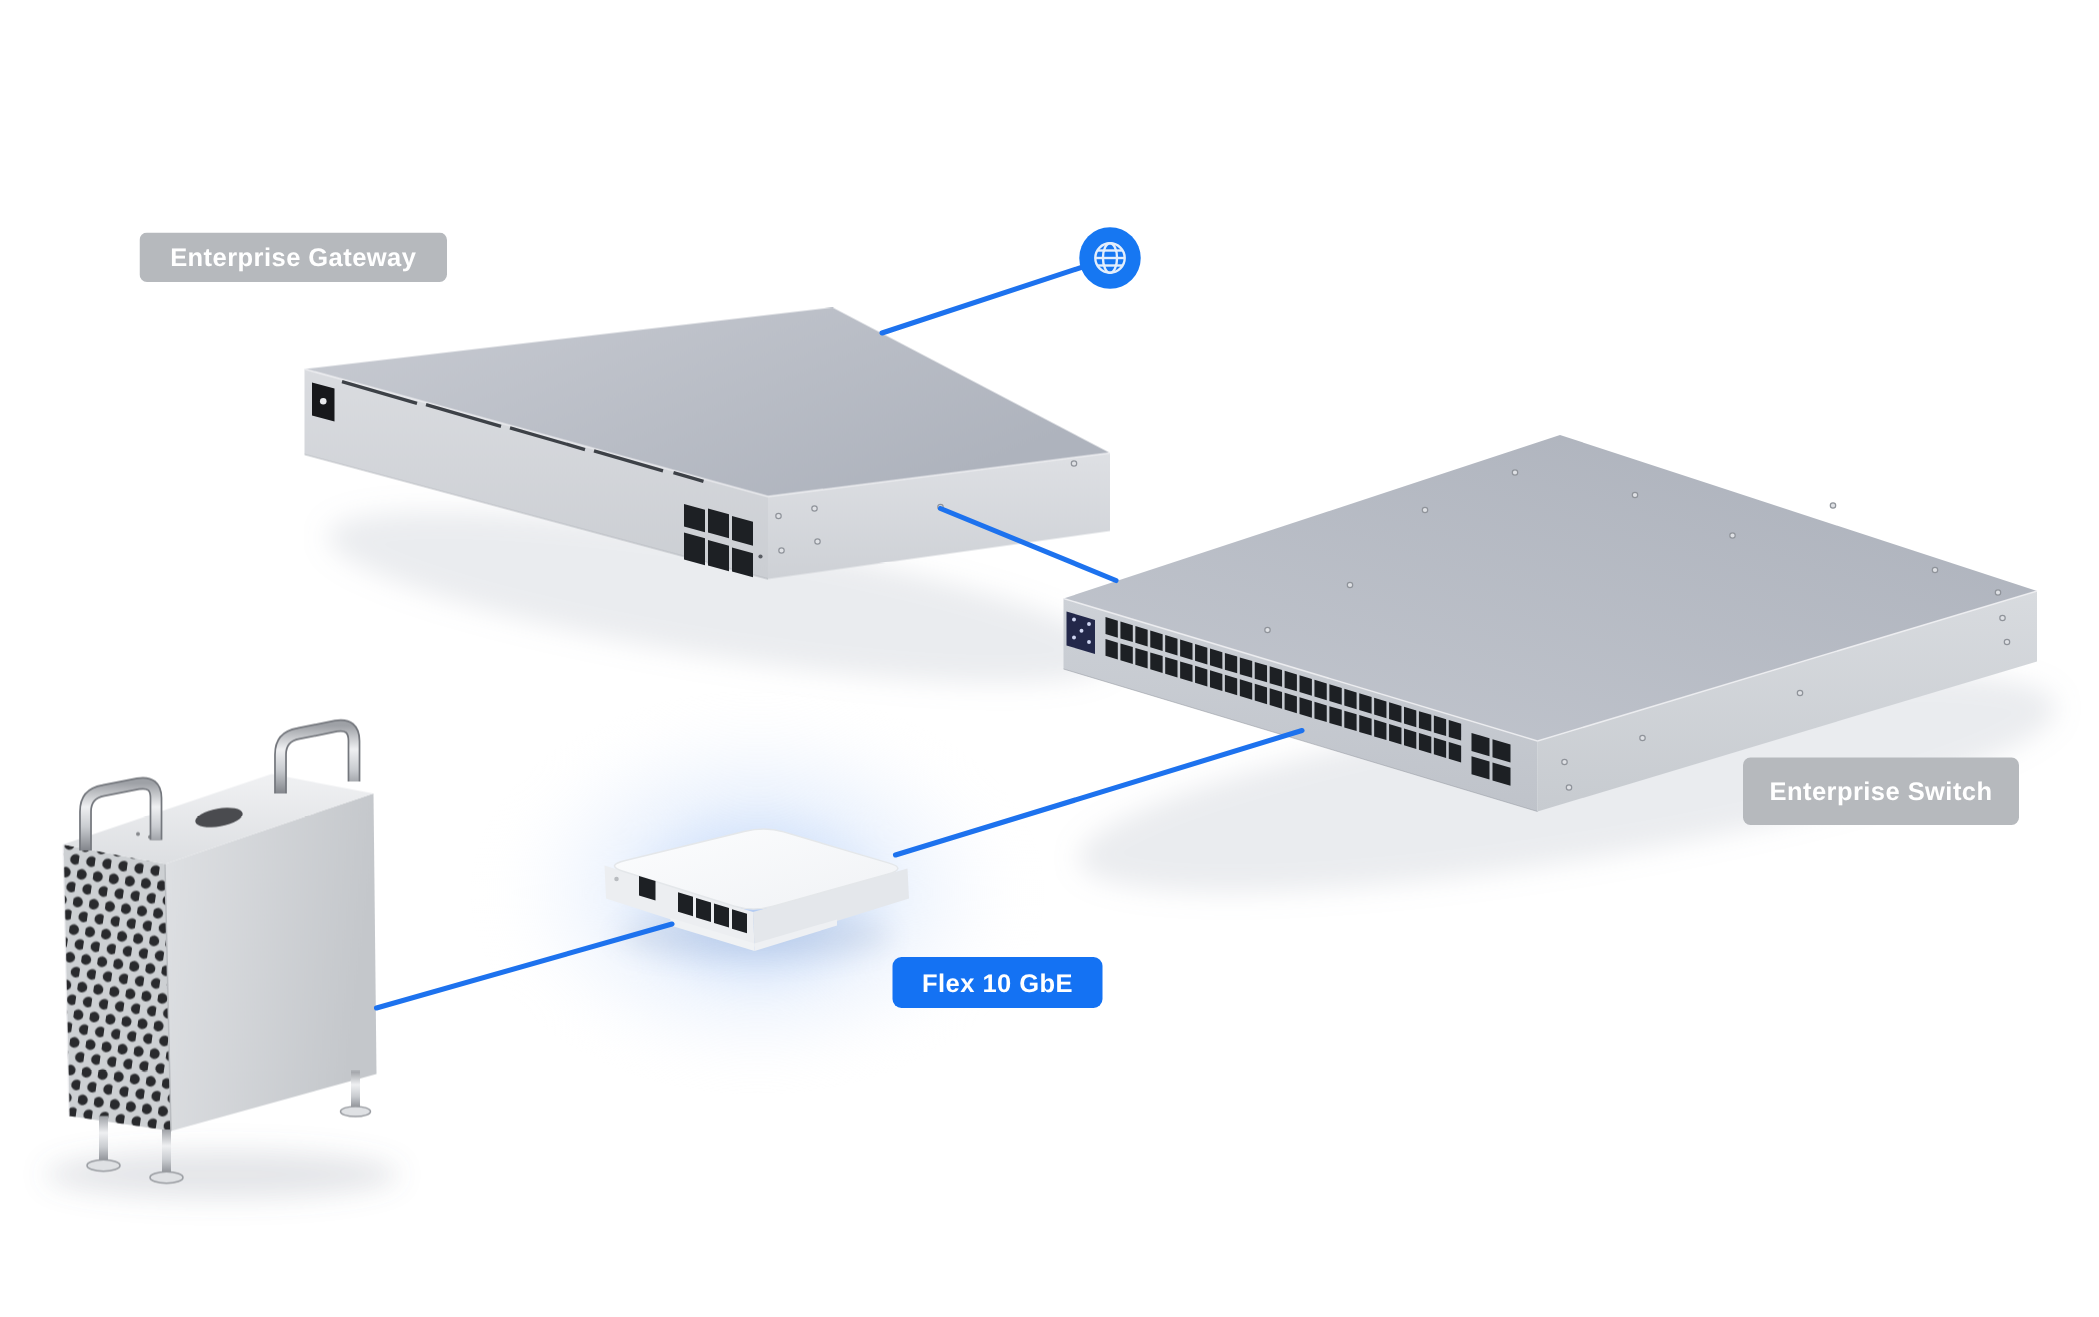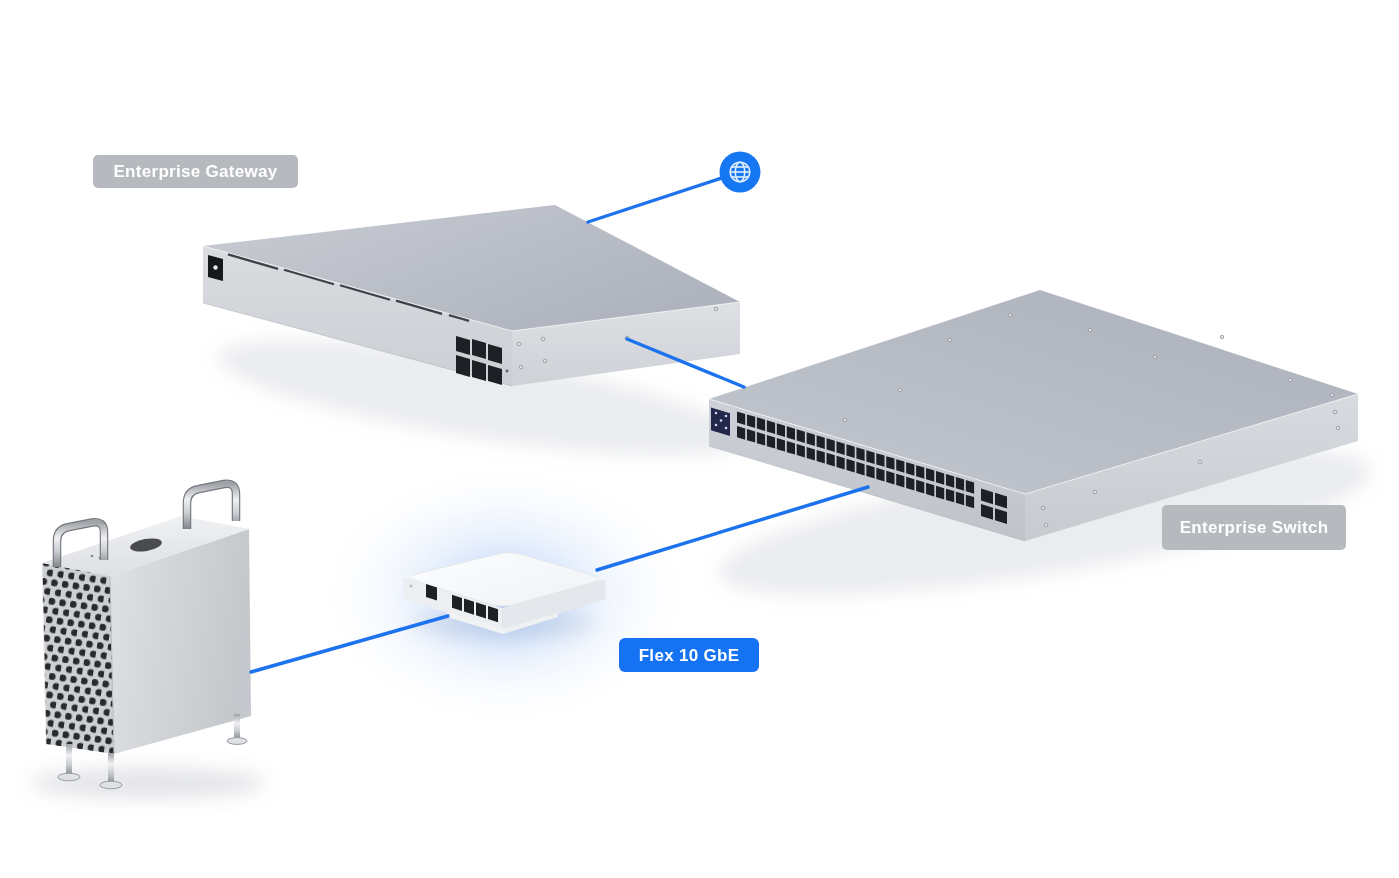--- a/index.html
+++ b/index.html
@@ -6,21 +6,21 @@
   .stage{position:relative;width:1399px;height:878px;background:#ffffff;overflow:hidden;
          font-family:"Liberation Sans",sans-serif;}
   .stage svg{position:absolute;left:0;top:0;}
   .badge{position:absolute;display:flex;align-items:center;justify-content:center;
          color:#ffffff;font:700 17px/1 "Liberation Sans",sans-serif;letter-spacing:.3px;
          white-space:nowrap;}
   .badge.gray{background:var(--gray-badge,#b6b9bd);border-radius:5px;}
   .badge.blue{background:var(--flex-blue,#1472f3);border-radius:6px;}
   #badge-gateway{left:93px;top:155px;width:205px;height:33px;}
   #badge-switch{left:1162px;top:505px;width:184px;height:45px;}
-  #badge-flex{left:595px;top:638px;width:140px;height:34px;margin-left:24px;}
+  #badge-flex{left:595px;top:638px;width:140px;height:34px;}
   .link{stroke:var(--link-blue,#1d72ee);stroke-width:3.4;stroke-linecap:round;fill:none;}
   .port{fill:#1d2024;}
   .screw{fill:#dfe1e5;stroke:#8f939a;stroke-width:.8;}
   .vent{stroke:#3d4147;stroke-width:2.2;}
   .ddot{fill:#cfd6f2;}
   .edgeHi{stroke:#f2f3f5;stroke-width:1;fill:none;opacity:.8;}
   .edgeLo{stroke:#8f939b;stroke-width:.6;fill:none;opacity:.55;}
 </style>
 </head>
 <body>

